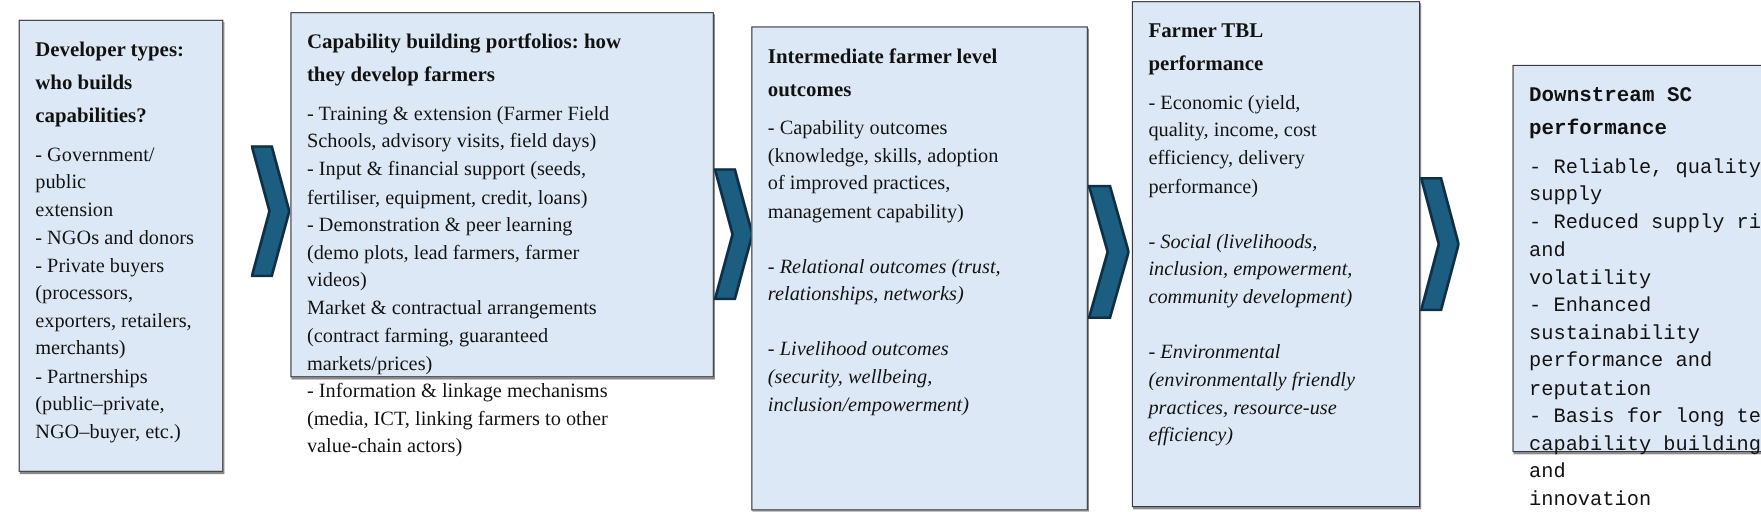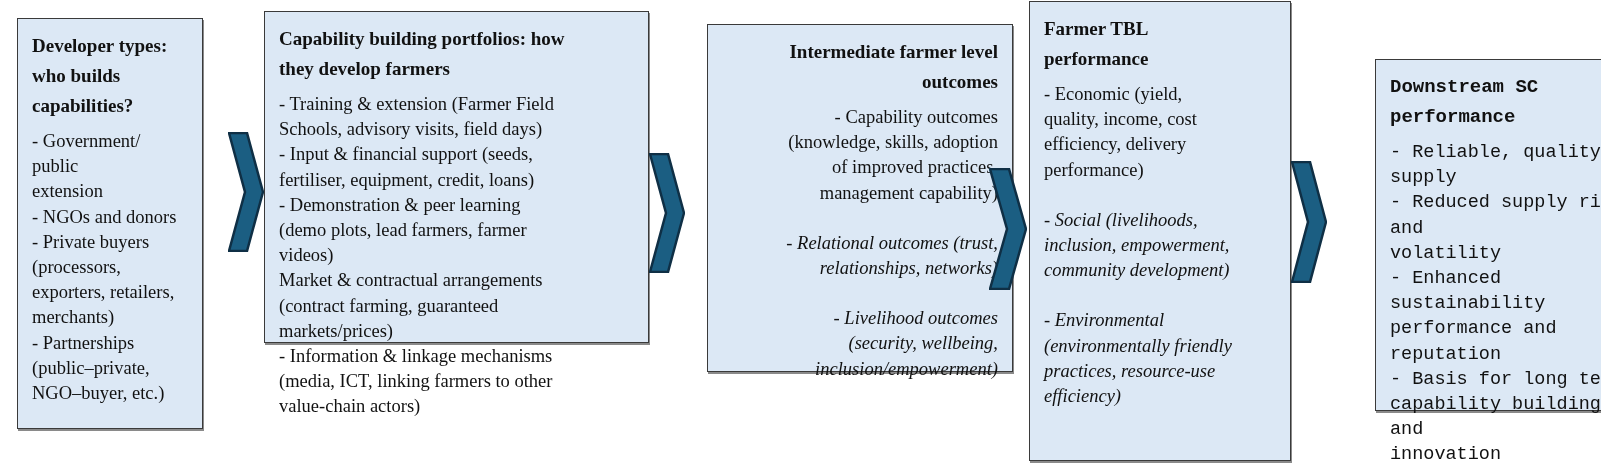--- a/index.html
+++ b/index.html
@@ -7,21 +7,21 @@
          font-family: "Liberation Serif", "DejaVu Serif", serif; color: #111; }
   .box { position: absolute; background: #dce8f5; border: 1px solid #3a3a3a;
          box-shadow: 1px 2px 0 #8a8a8a; box-sizing: border-box; padding: 12px 14px 0 14px; }
   .title { font-weight: bold; font-size: 19px; line-height: 30px; margin: 0 0 8px 0; }
   .group { font-size: 18.5px; line-height: 25.2px; margin: 0; }
   .group + .group.gap { margin-top: 25px; font-style: italic; }
   .line { display: block; }
   .chev { position: absolute; }
   #b1 { left: 1px;    top: 18px; width: 186px; height: 411px; margin-left: 16px; }
   #b2 { left: 264px;  top: 11px; width: 385px; height: 332px; }
-  #b3 { left: 707px;  top: 24px; width: 306px; height: 348px; text-align: right; }
+  #b3 { left: 683px;  top: 24px; width: 306px; height: 440px; }
   #b4 { left: 1029px; top: 1px;  width: 262px; height: 460px; }
   #b5 { left: 1375px; top: 59px; width: 282px; height: 352px; font-family: Liberation Mono, monospace; }
 </style>
 </head>
 <body>
 
 <div class="box" id="b1">
   <div class="title">
     <span class="line">Developer types:</span>
     <span class="line">who builds</span>

